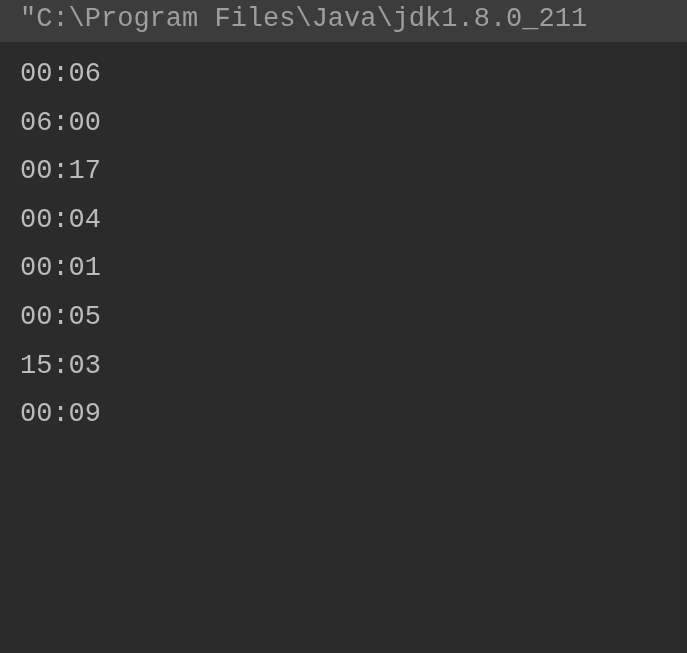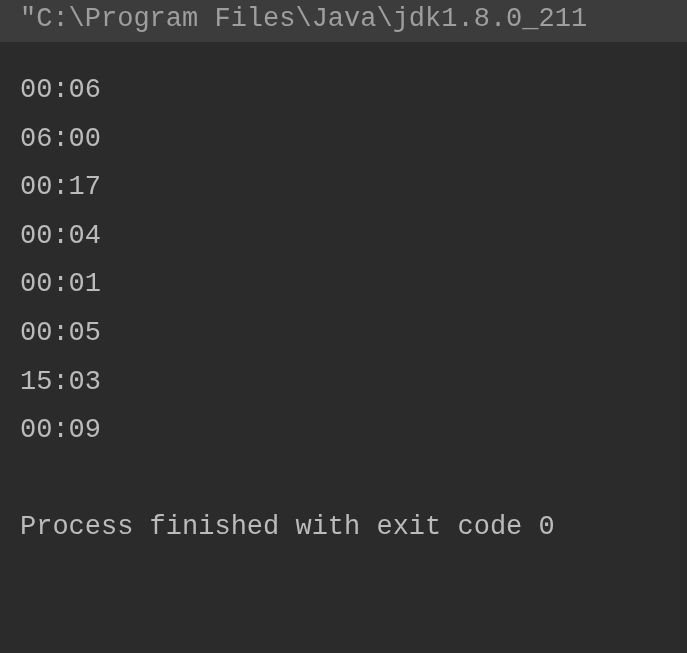--- a/index.html
+++ b/index.html
@@ -23,21 +23,20 @@
     .command-line {
       background-color: #3c3c3c;
       color: #9e9e9e;
       padding: 4px 0 8px 20px;
       white-space: nowrap;
       overflow: hidden;
       font-size: 27px;
     }
     .output-area {
       padding: 8px 0 0 20px;
-      margin-top: 16px;
     }
     .output-line {
       color: #bbbbbb;
       line-height: 1.8;
       white-space: pre;
     }
     .blank-line {
       height: 48px;
     }
   </style>
@@ -49,15 +48,14 @@
   <div class="output-area">
     <div class="output-line">00:06</div>
     <div class="output-line">06:00</div>
     <div class="output-line">00:17</div>
     <div class="output-line">00:04</div>
     <div class="output-line">00:01</div>
     <div class="output-line">00:05</div>
     <div class="output-line">15:03</div>
     <div class="output-line">00:09</div>
     <div class="blank-line"></div>
-    <div class="output-line">Process finished with exit code 0</div>
   </div>
 </div>
 
 </body></html>

